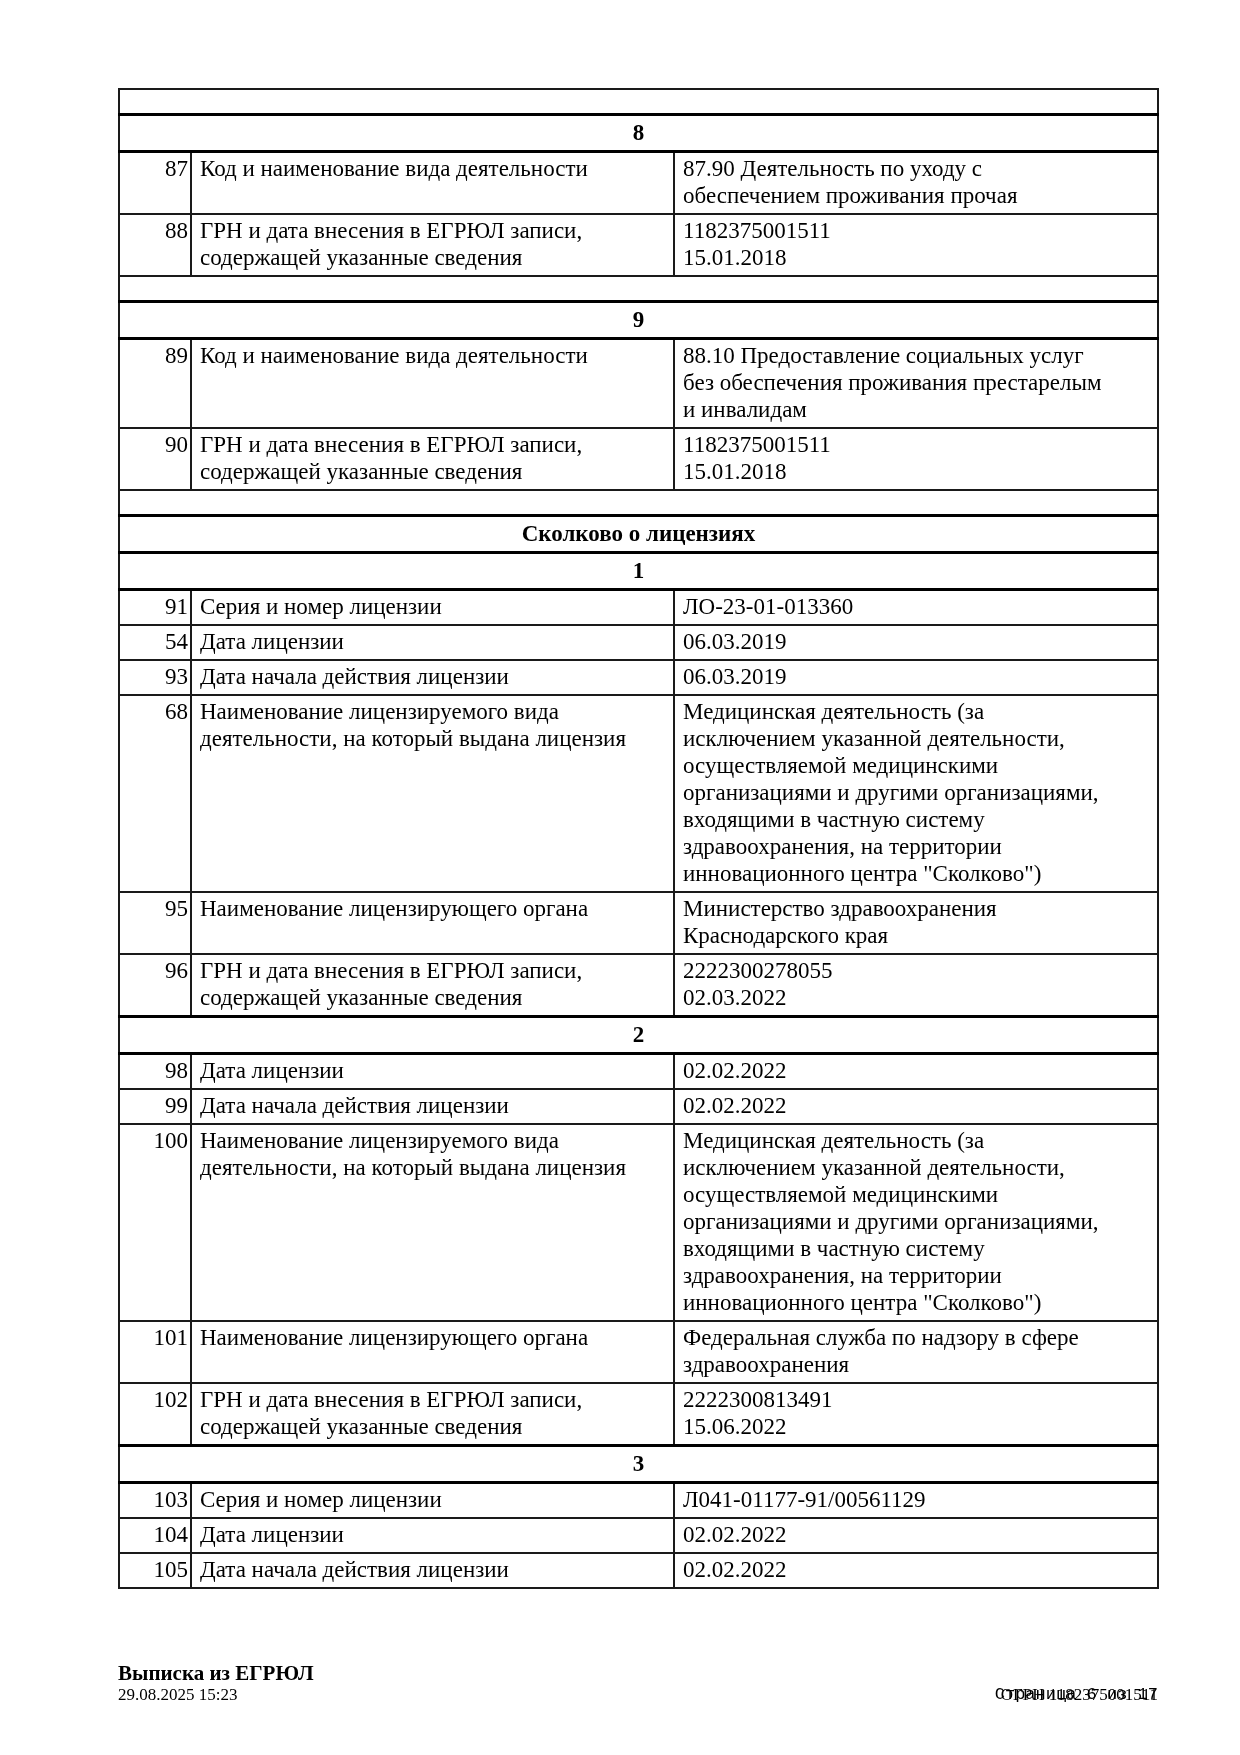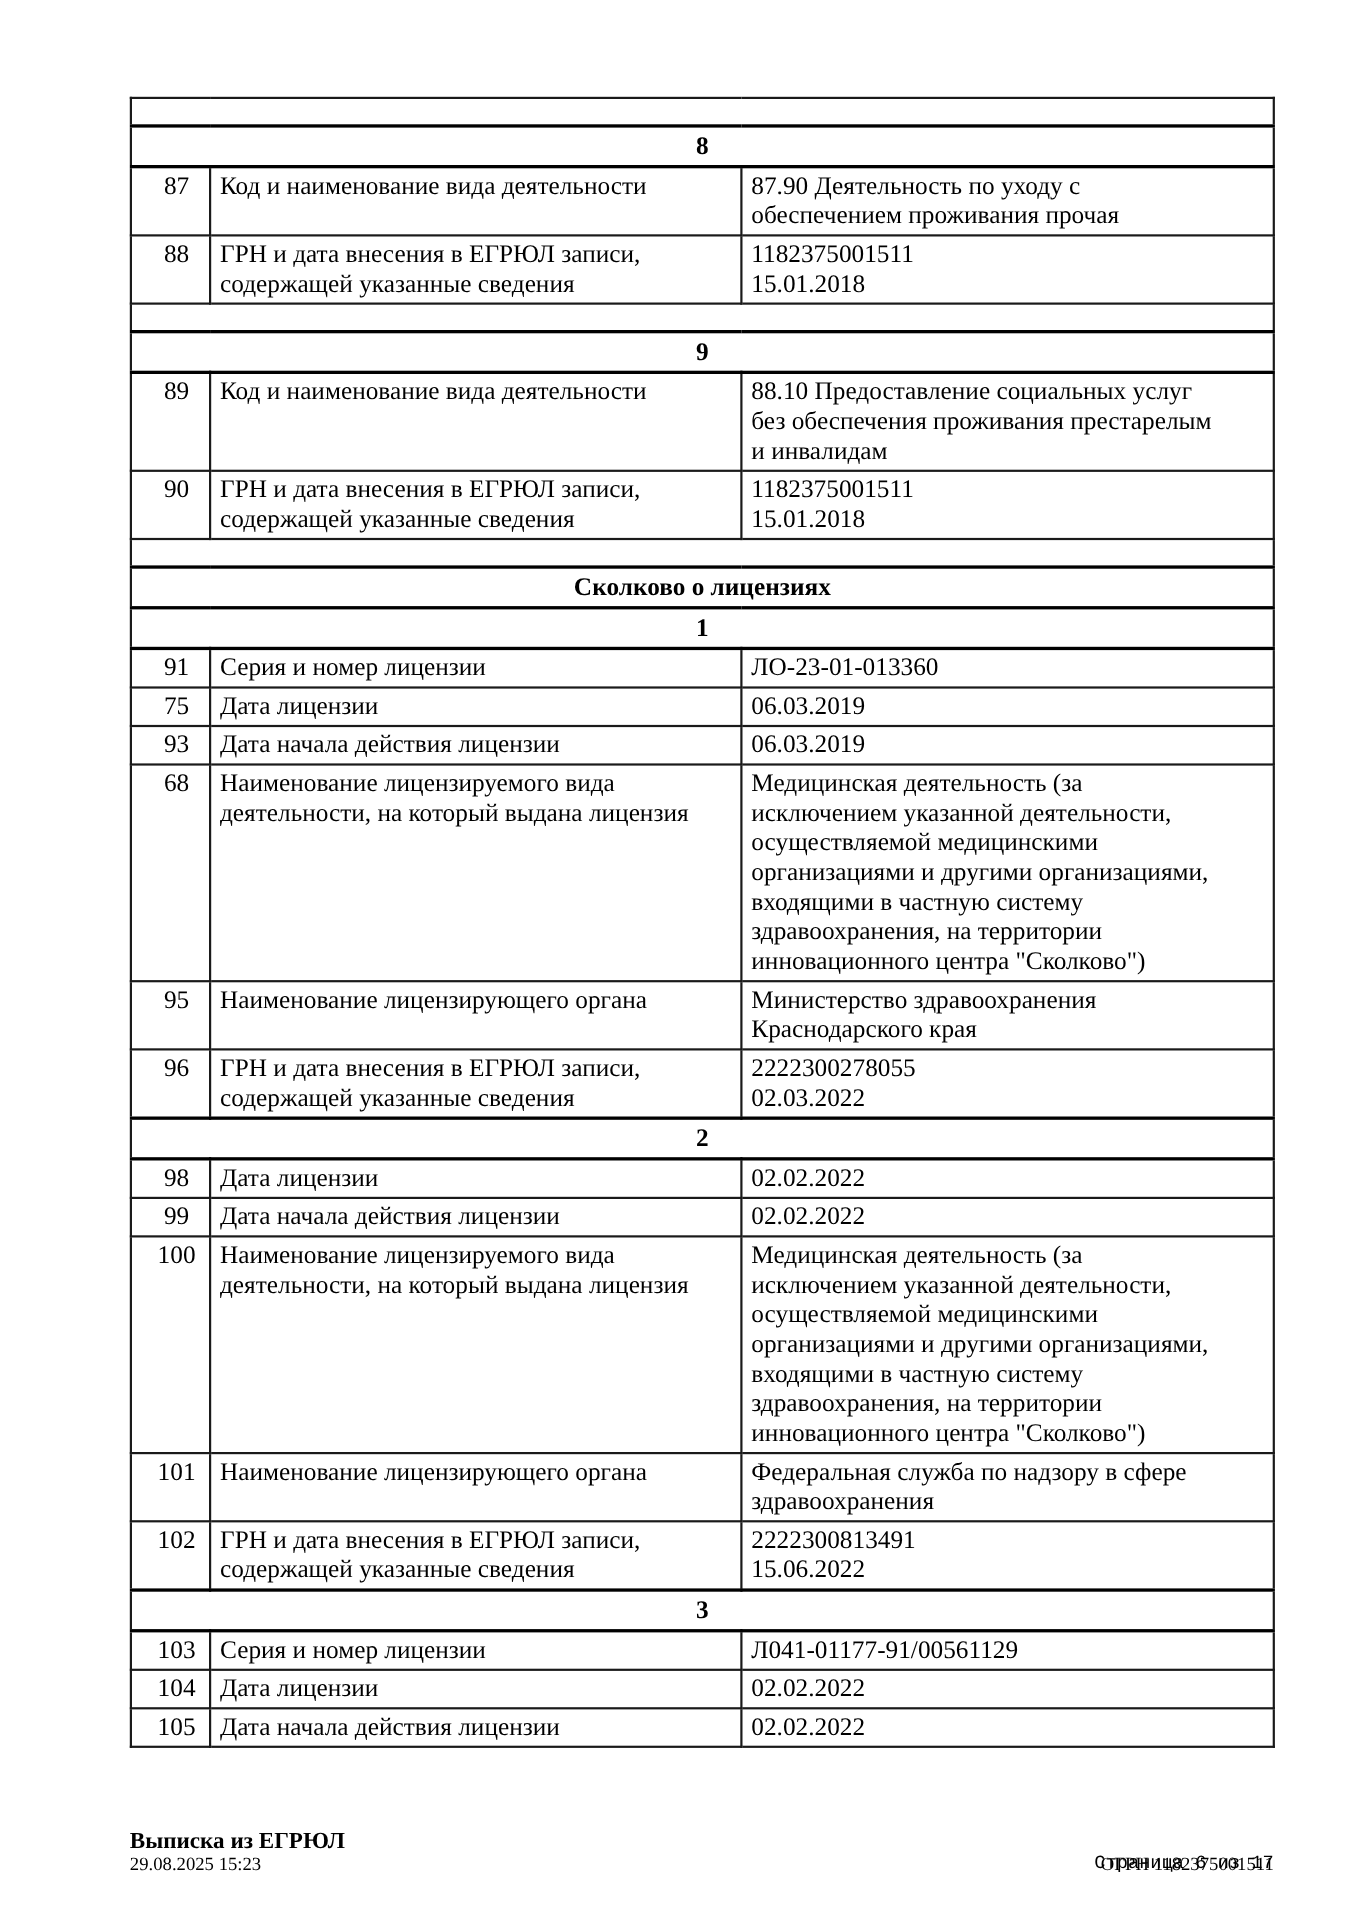--- a/index.html
+++ b/index.html
@@ -25,21 +25,21 @@
   .doc-table td {
     border: 2px solid #1a1a1a;
     vertical-align: top;
     font-size: 23px;
     line-height: 27px;
     padding: 2px 8px 4px 8px;
     white-space: pre-line;
     overflow: hidden;
   }
   .doc-table td.num {
-    text-align: center;
+    text-align: right;
     padding-left: 13px;
     padding-right: 2px;
     white-space: normal;
   }
   .doc-table tr.section-row td {
     border-top: 3px solid #000;
     border-bottom: 3px solid #000;
     text-align: center;
     font-weight: bold;
     white-space: normal;
@@ -120,21 +120,21 @@
       </tr>
     <tr class="section-row">
         <td colspan="3">1</td>
       </tr>
     <tr class="data-row">
       <td class="num">91</td>
       <td class="label">Серия и номер лицензии</td>
       <td class="value">ЛО-23-01-013360</td>
     </tr>
     <tr class="data-row">
-      <td class="num">75</td>
+      <td class="num">54</td>
       <td class="label">Дата лицензии</td>
       <td class="value">06.03.2019</td>
     </tr>
     <tr class="data-row">
       <td class="num">93</td>
       <td class="label">Дата начала действия лицензии</td>
       <td class="value">06.03.2019</td>
     </tr>
     <tr class="data-row">
       <td class="num">68</td>

